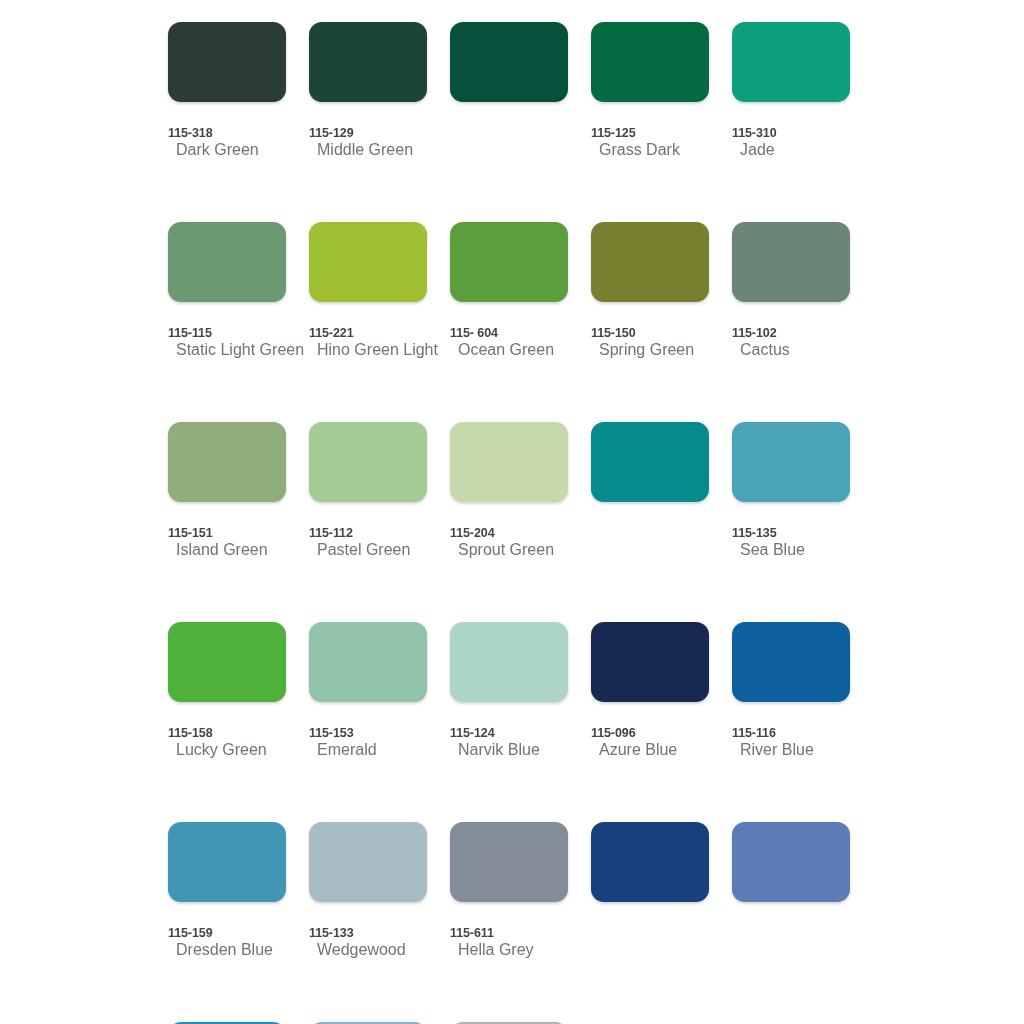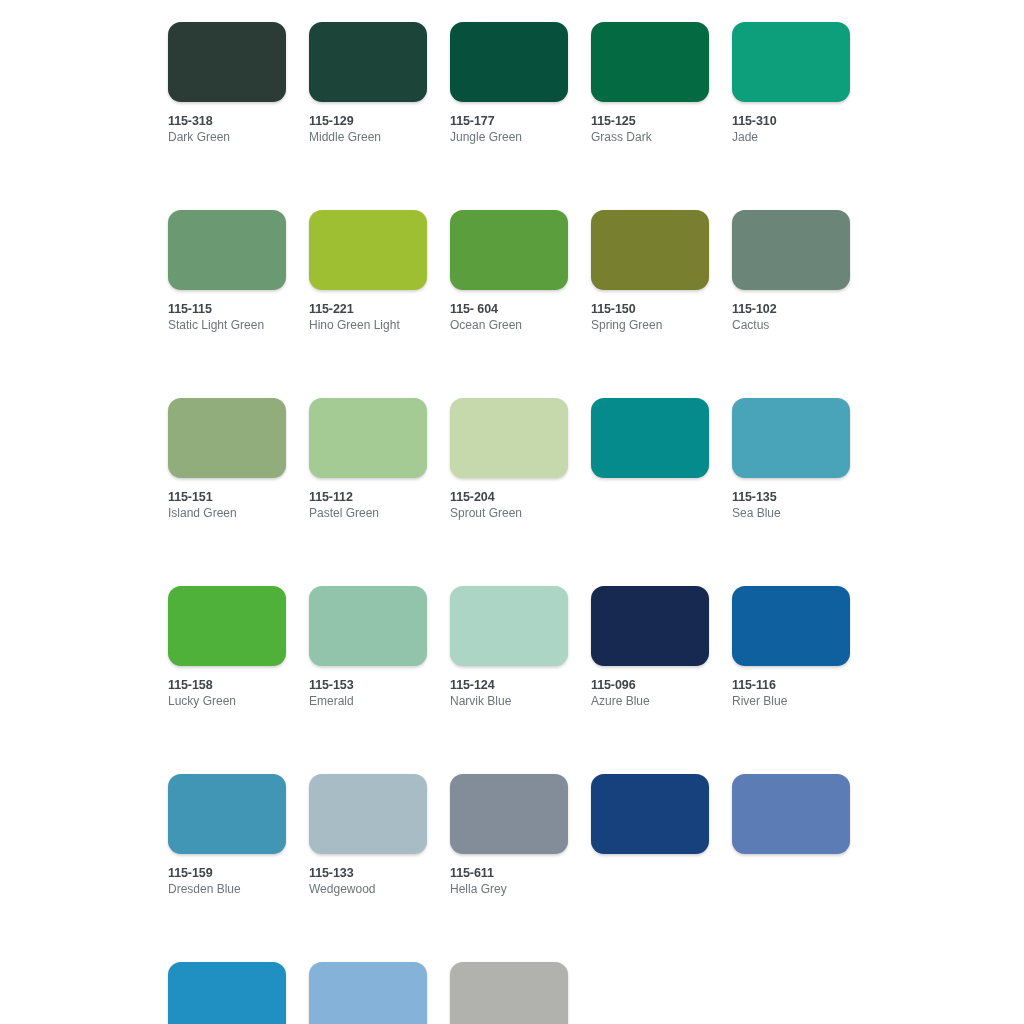--- a/index.html
+++ b/index.html
@@ -42,39 +42,40 @@
 
   .swatch-chip {
     width: 118px;
     height: 80px;
     border-radius: 13px;
     box-shadow: 0 2px 3px rgba(0,0,0,0.16), 0 0 1px rgba(0,0,0,0.10);
     box-sizing: border-box;
   }
 
   .swatch-meta {
-    padding-top: 12px;
+    padding-top: 24px;
   }
 
   .swatch-code {
     font-size: 12.5px;
     font-weight: 700;
     color: #3f4548;
     letter-spacing: -0.1px;
     line-height: 15px;
     white-space: nowrap;
   }
 
   .swatch-name {
-    font-size: 12px;
+    font-size: 16px;
     font-weight: 400;
     color: #6e7477;
     line-height: 15px;
     margin-top: 1px;
     white-space: nowrap;
+    margin-left: 8px;
   }
 </style>
 </head>
 <body>
 
 <div id="swatch-sheet">
   <div class="swatch-grid">
       <div class="swatch-cell">
         <div class="swatch-chip" style="background: rgb(43, 59, 54);"></div>
         <div class="swatch-meta">
@@ -84,24 +85,20 @@
       </div>
       <div class="swatch-cell">
         <div class="swatch-chip" style="background: rgb(29, 68, 57);"></div>
         <div class="swatch-meta">
           <div class="swatch-code">115-129</div>
           <div class="swatch-name">Middle Green</div>
         </div>
       </div>
       <div class="swatch-cell">
         <div class="swatch-chip" style="background: rgb(6, 80, 60);"></div>
-        <div class="swatch-meta">
-          <div class="swatch-code">115-177</div>
-          <div class="swatch-name">Jungle Green</div>
-        </div>
       </div>
       <div class="swatch-cell">
         <div class="swatch-chip" style="background: rgb(4, 106, 66);"></div>
         <div class="swatch-meta">
           <div class="swatch-code">115-125</div>
           <div class="swatch-name">Grass Dark</div>
         </div>
       </div>
       <div class="swatch-cell">
         <div class="swatch-chip" style="background: rgb(13, 158, 123);"></div>

